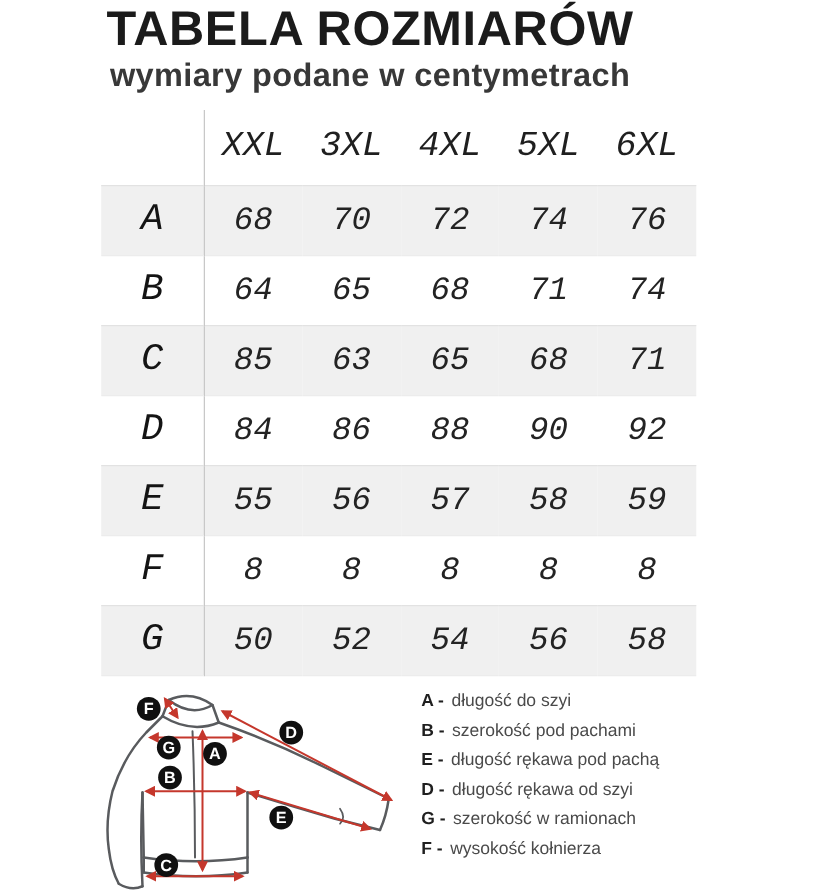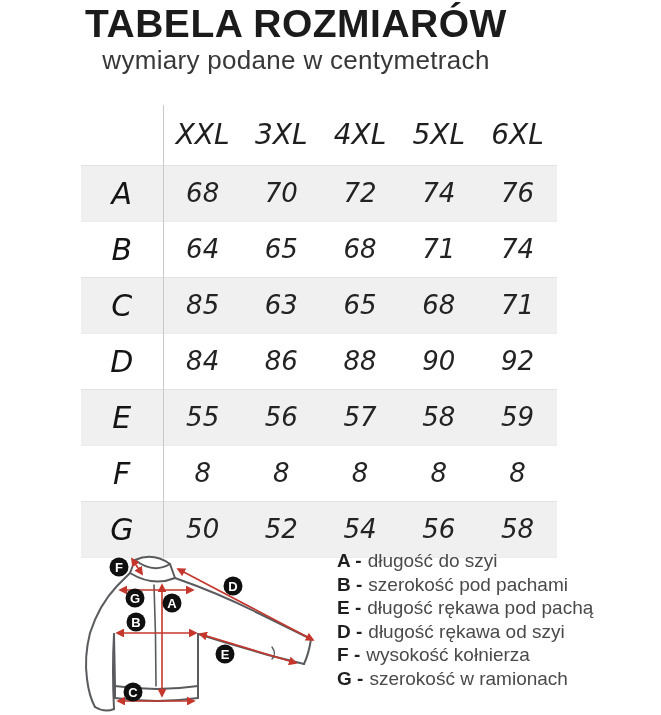--- a/index.html
+++ b/index.html
@@ -7,47 +7,47 @@
     position:relative;width:661px;height:715px;background:#ffffff;overflow:hidden;
     font-family:"DejaVu Sans",sans-serif;
   }
   
   .hdr{position:absolute;top:2px;left:0;width:592px;text-align:center;}
   .title{
     margin:0;font-family:"Liberation Sans",sans-serif;font-weight:700;
     font-size:39px;letter-spacing:0.5px;color:#1b1b1b;line-height:1.12;
   }
   .subtitle{
-    font-family:"Liberation Sans",sans-serif;font-weight:400;
+    font-family:"Liberation Sans",sans-serif;font-weight:700;
     font-size:26px;color:#383838;margin-top:-1px;letter-spacing:0.3px;
   }
   
   table.size-table{
-    position:absolute;left:81px;top:105px;width:476px;
-    border-collapse:collapse;table-layout:fixed;font-style:italic;
+    position:absolute;left:81px;top:88px;width:476px;
+    border-collapse:collapse;table-layout:fixed;font-style:italic;font-family:Liberation Mono, monospace;
   }
   table.size-table col.c-label{width:82px;}
   table.size-table thead tr{height:60px;}
   table.size-table thead th{
     font-weight:400;font-size:28px;color:#1f1f1f;text-align:center;vertical-align:middle;padding:0;
   }
   table.size-table tbody tr{height:56px;}
   table.size-table tbody th{
     font-weight:400;font-size:30px;color:#141414;text-align:center;vertical-align:middle;padding:0;
   }
   table.size-table td{
     font-size:26px;color:#232323;text-align:center;vertical-align:middle;padding:0;
   }
   .divcell{border-right:1px solid #c8c8c8;}
   tr.stripe{background:#f0f0f0;border-top:1px solid #e2e2e2;border-bottom:1px solid #ececec;}
   
   .diagram{position:absolute;left:58px;top:545px;}
   .legend{
     position:absolute;left:337px;top:549px;margin:0;padding:0;list-style:none;
-    font-family:"Liberation Sans",sans-serif;font-size:19px;color:#4a4a4a;
+    font-family:"Liberation Sans",sans-serif;font-size:14px;color:#4a4a4a;
   }
   .legend li{height:23.6px;line-height:23.6px;white-space:nowrap;}
   .legend b{color:#1f1f1f;font-weight:700;margin-right:6px;}
 </style>
 </head>
 <body>
 
 <div class="page">
 
   <div class="hdr">
@@ -205,17 +205,17 @@
         <text x="75" y="151.5">C</text>
       </g>
     </g>
   </svg>
 
   <ul class="legend">
     <li><b>A -</b><span>długość do szyi</span></li>
     <li><b>B -</b><span>szerokość pod pachami</span></li>
     <li><b>E -</b><span>długość rękawa pod pachą</span></li>
     <li><b>D -</b><span>długość rękawa od szyi</span></li>
+    <li><b>G -</b><span>szerokość w ramionach</span></li>
     <li><b>F -</b><span>wysokość kołnierza</span></li>
-    <li><b>G -</b><span>szerokość w ramionach</span></li>
   </ul>
 
 </div>
 
 </body></html>

